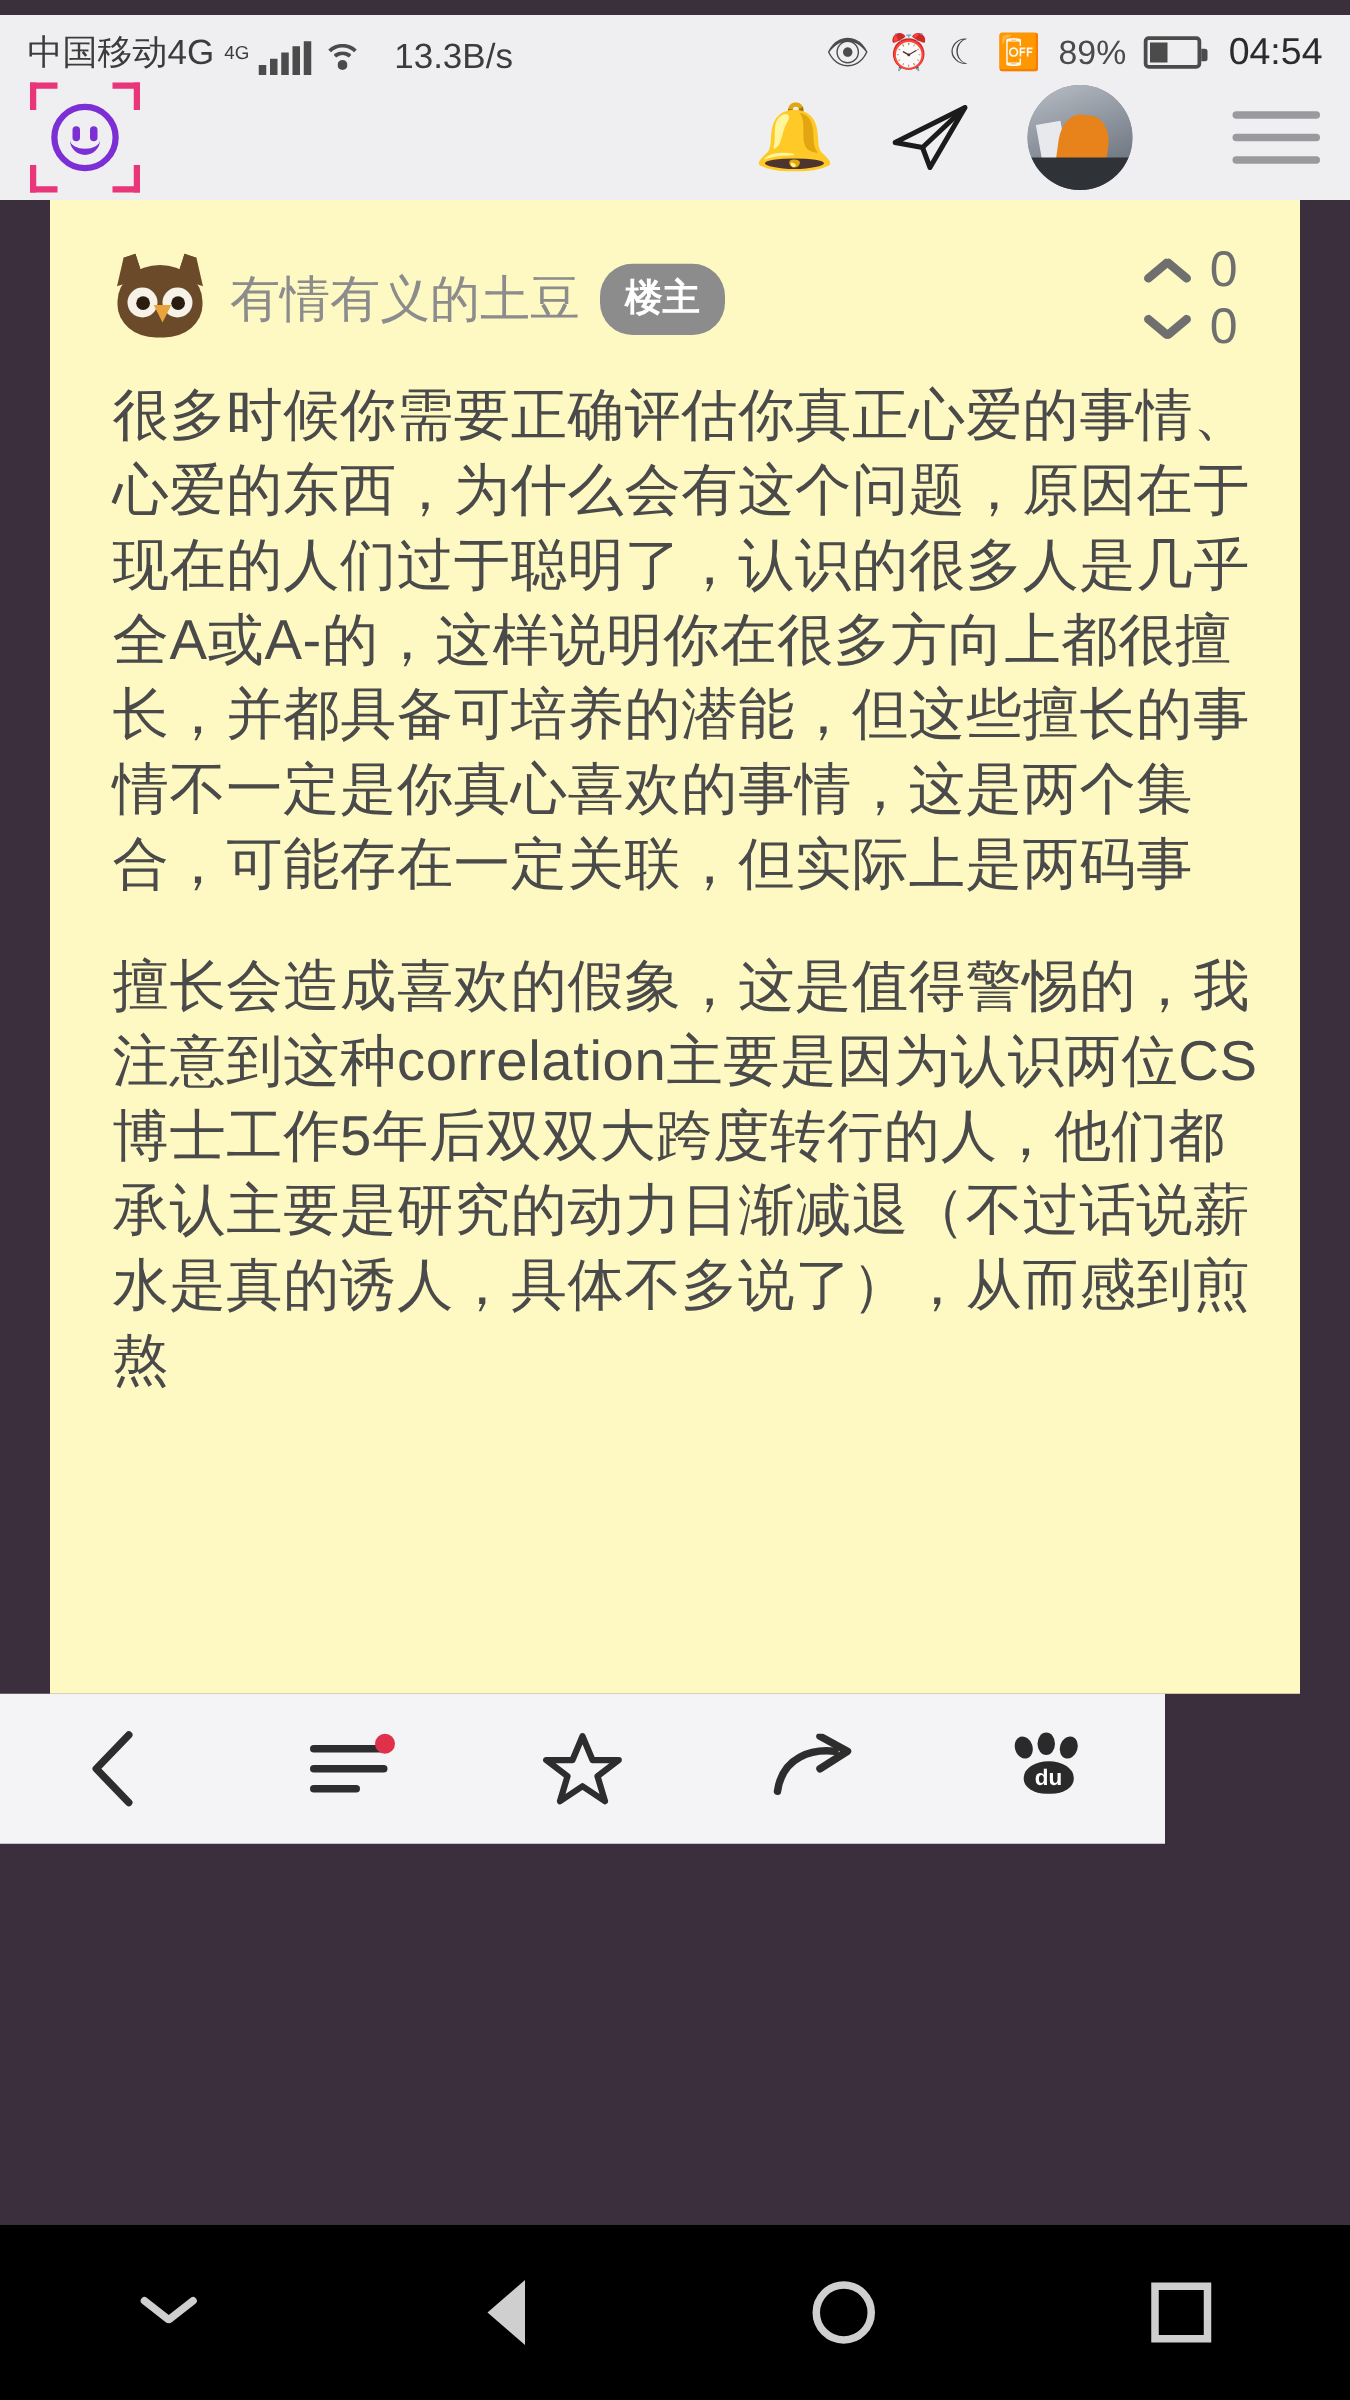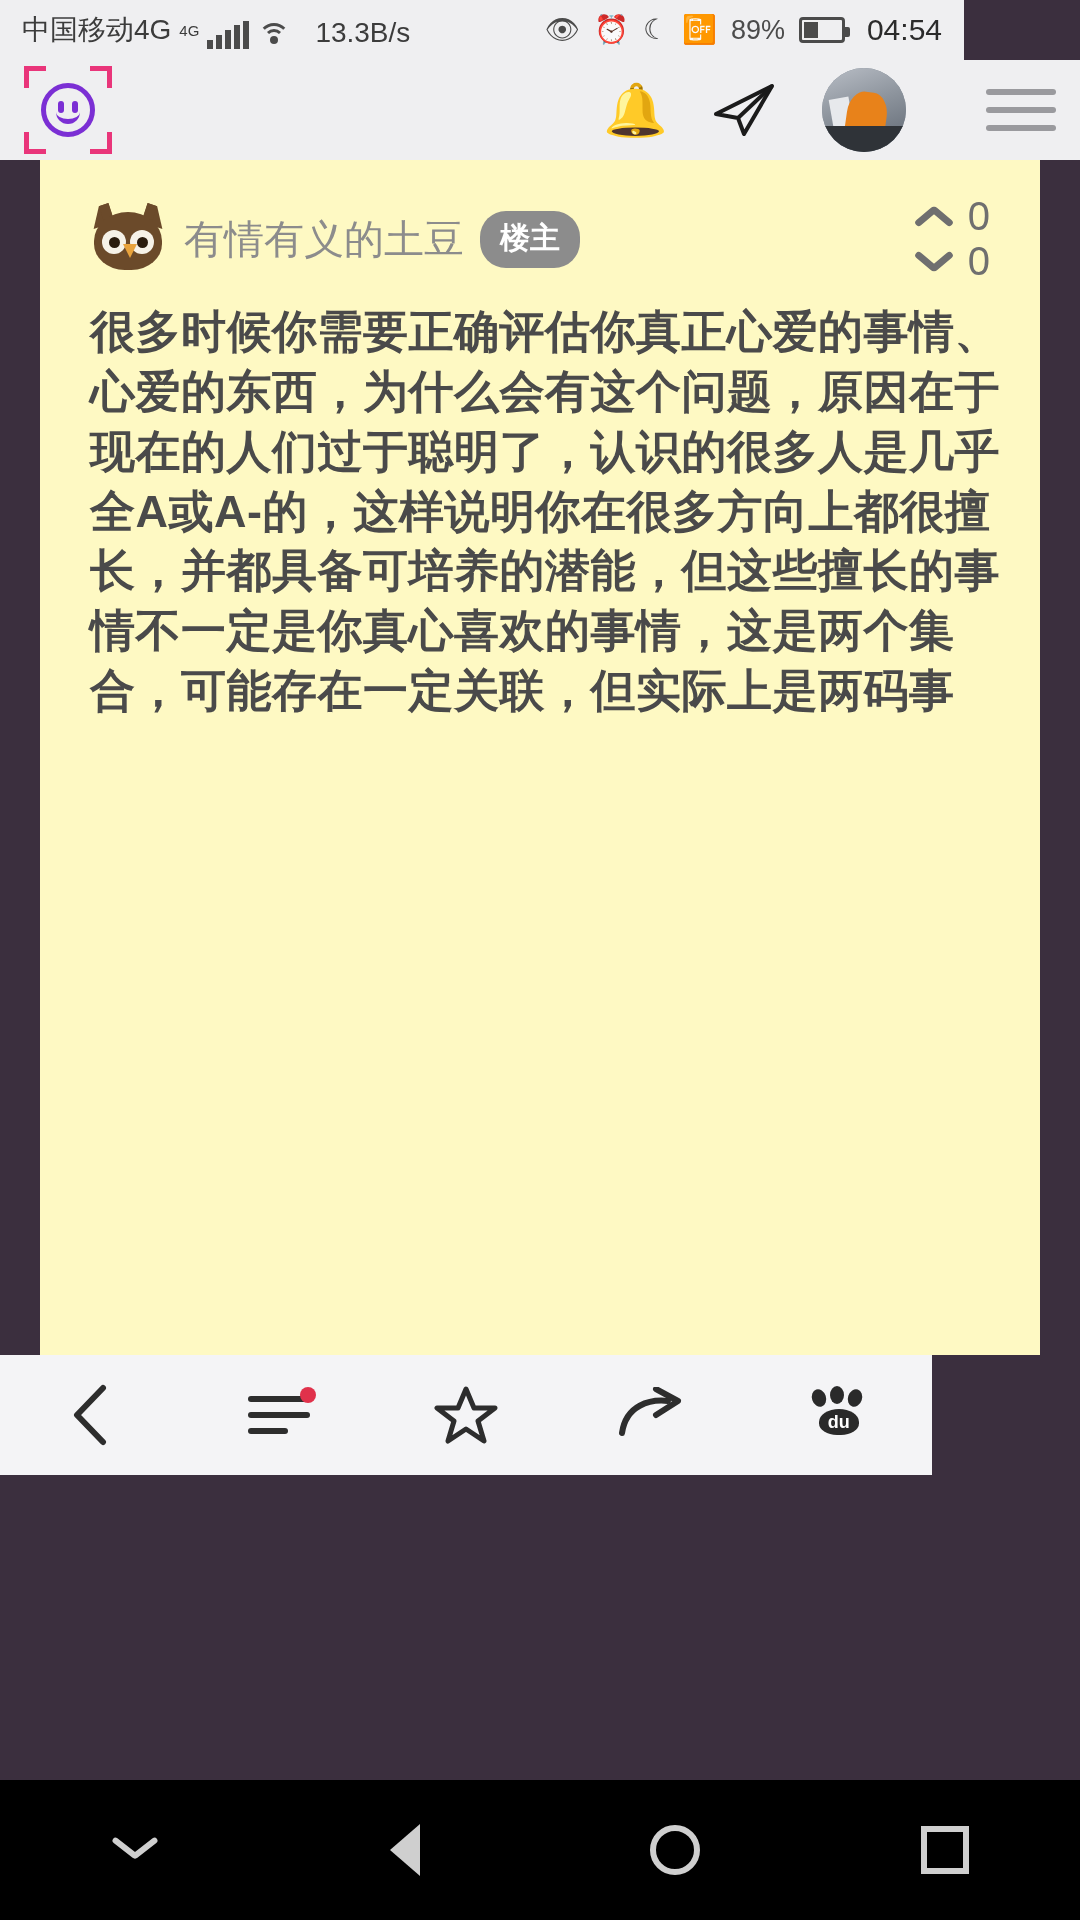--- a/index.html
+++ b/index.html
@@ -6,21 +6,21 @@
   html, body {
     width:1080px; height:1920px;
     background:#3b2f3e;
     font-family:"Liberation Sans", sans-serif;
     overflow:hidden;
   }
   #screen { position:relative; width:1080px; height:1920px; background:#3b2f3e; }
 
   
   .statusbar {
-    position:absolute; top:0; left:0; width:964px; height:60px;
+    position:absolute; top:12px; left:0; width:1080px; height:60px;
     background:#efeff1; color:#4b4b4b;
     display:flex; align-items:center; padding:0 22px;
     font-size:27px;
     justify-content:flex-end;
   }
   .sb-left { display:flex; align-items:flex-end; gap:8px; }
   .carrier { font-size:28px; letter-spacing:0px; color:#3c3c3c; }
   .sup4g { font-size:15px; position:relative; top:-10px; color:#3c3c3c; }
   .bars { display:flex; align-items:flex-end; gap:3px; height:28px; }
   .bars i { display:block; width:6px; background:#4b4b4b; }
@@ -108,21 +108,21 @@
   .vote-row .num { font-size:40px; color:#6f6f6f; }
   .chev { width:40px; height:24px; position:relative; }
   .chev:before, .chev:after {
     content:""; position:absolute; top:8px; width:26px; height:7px; background:#6f6f6f; border-radius:4px;
   }
   .chev.up:before { left:-1px; transform:rotate(-40deg); }
   .chev.up:after { right:-1px; transform:rotate(40deg); }
   .chev.down:before { left:-1px; transform:rotate(40deg); }
   .chev.down:after { right:-1px; transform:rotate(-40deg); }
 
-  .post-body { padding:18px 26px 0 50px;font-weight:bold; }
+  .post-body { padding:18px 26px 0 50px; }
   .para {
     font-size:45px; line-height:1.33; color:#4a4a4a;
     margin-bottom:38px; letter-spacing:0.5px;
     word-break:break-word;
   }
 
   
   .toolbar {
     position:absolute; top:1355px; left:0; width:932px; height:120px;
     background:#f4f4f6; display:flex; align-items:center; justify-content:space-around;
@@ -244,20 +244,21 @@
           <span class="num">0</span>
         </span>
         <span class="vote-row">
           <span class="chev down"></span>
           <span class="num">0</span>
         </span>
       </span>
     </div>
     <div class="post-body">
       <p class="para">很多时候你需要正确评估你真正心爱的事情、心爱的东西，为什么会有这个问题，原因在于现在的人们过于聪明了，认识的很多人是几乎全A或A-的，这样说明你在很多方向上都很擅长，并都具备可培养的潜能，但这些擅长的事情不一定是你真心喜欢的事情，这是两个集合，可能存在一定关联，但实际上是两码事</p>
+      <p class="para">擅长会造成喜欢的假象，这是值得警惕的，我注意到这种correlation主要是因为认识两位CS博士工作5年后双双大跨度转行的人，他们都承认主要是研究的动力日渐减退（不过话说薪水是真的诱人，具体不多说了），从而感到煎熬</p>
     </div>
   </div>
 
   <div class="toolbar">
     <div class="tb-item">
       <svg width="52" height="62" viewBox="0 0 52 62">
           <path d="M36 4 L10 31 L36 58" fill="none" stroke="#2d2d2d" stroke-width="6" stroke-linecap="round" stroke-linejoin="round"></path>
         </svg>
     </div>
     <div class="tb-item">

